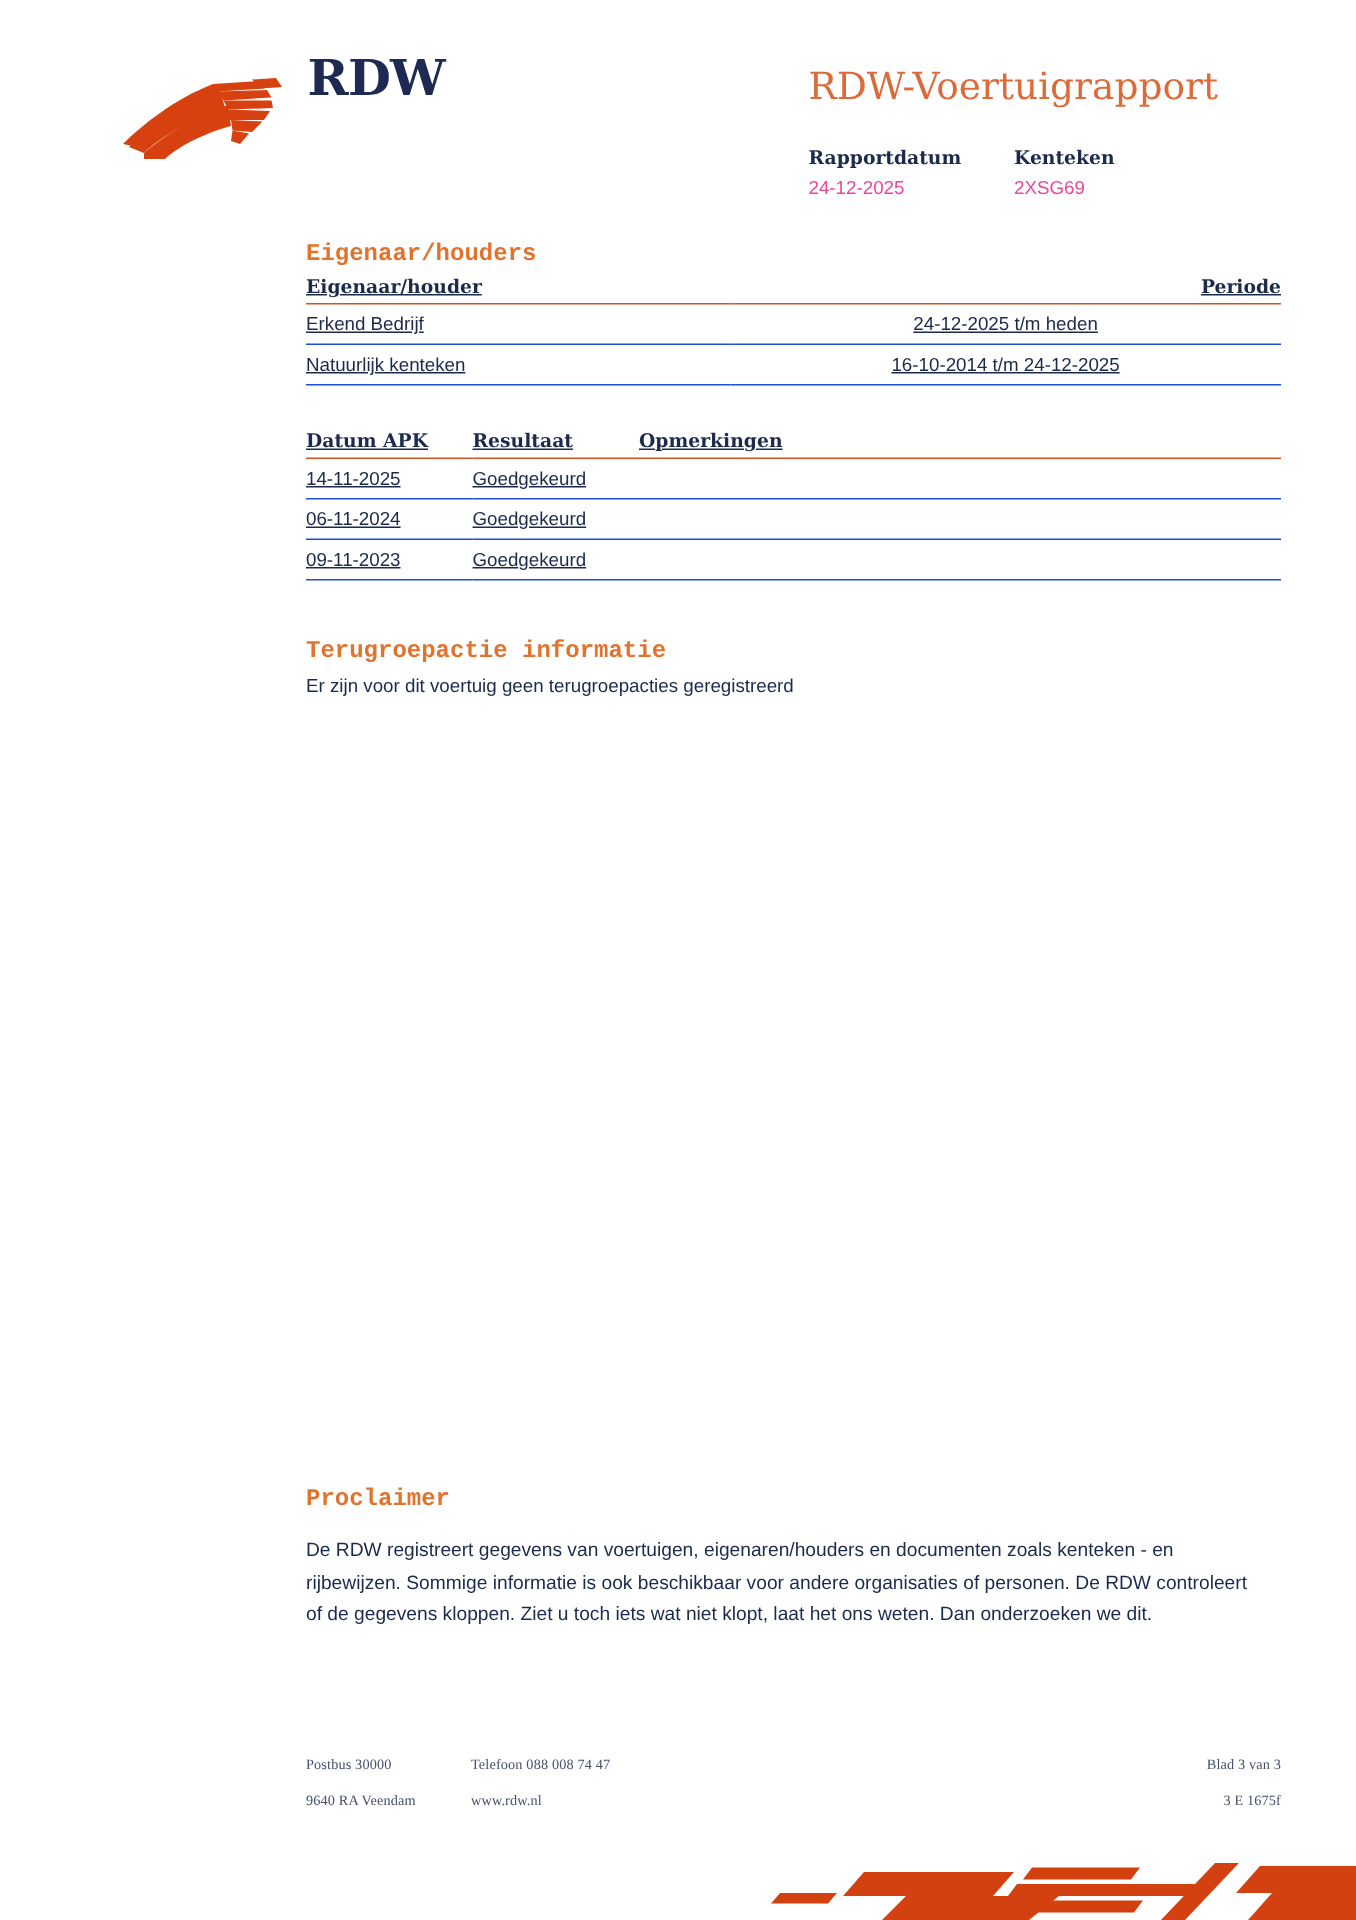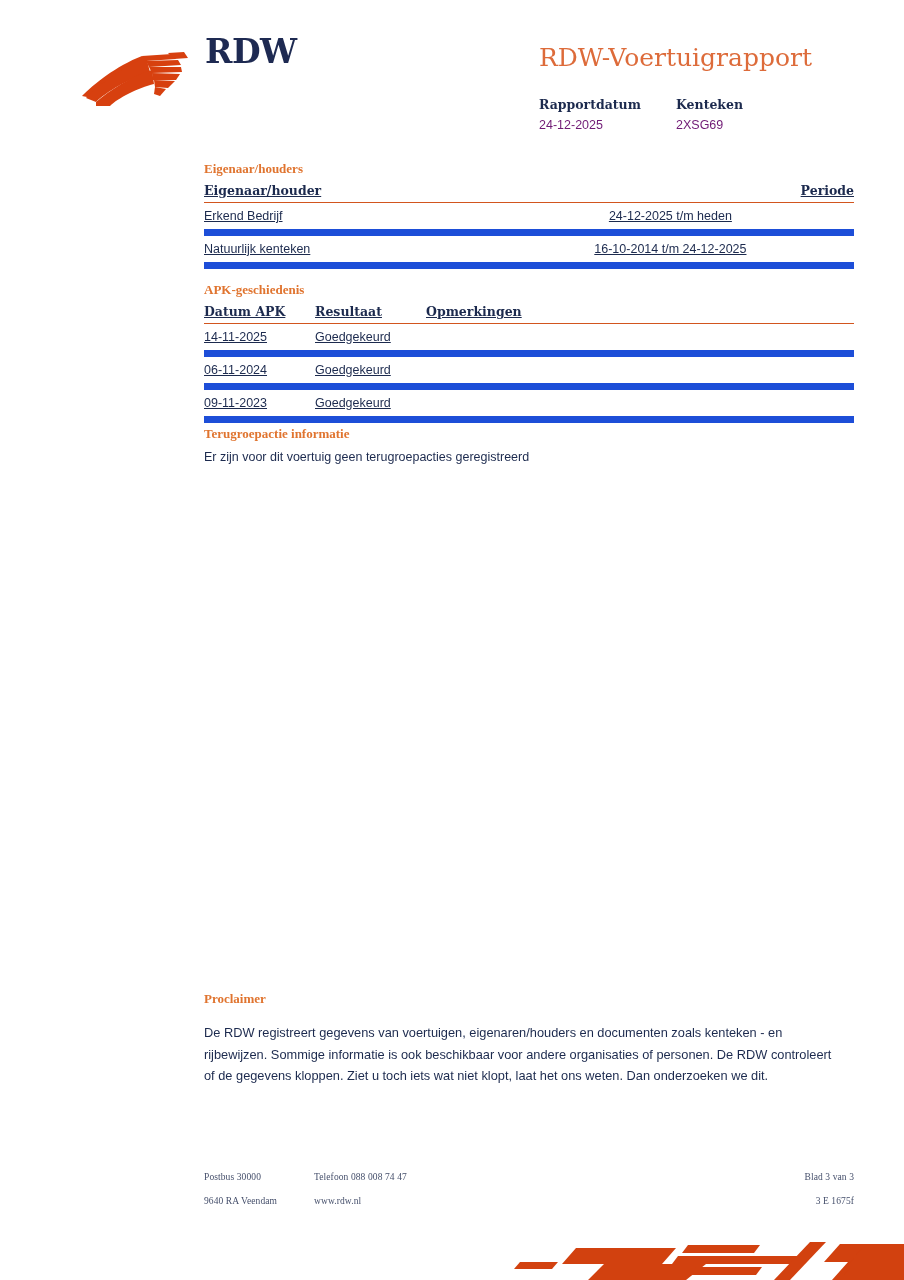--- a/index.html
+++ b/index.html
@@ -82,36 +82,36 @@
   .meta-col { width: 137px; }
   .meta-label {
     font-family: "DejaVu Serif", "Liberation Serif", serif;
     font-size: 12.5px;
     font-weight: 700;
     color: #1c2a4e;
     line-height: 18px;
   }
   .meta-value {
     font-size: 12.5px;
-    color: #701a75;
+    color: #ec4899;
     line-height: 20px;
     margin-top: 1px;
   }
 
   
   .content {
     position: absolute;
     left: 164px;
     top: 0;
     width: 650px;
   }
 
   .section-heading {
-    font-family: Liberation Serif, serif;
-    font-size: 13px;
+    font-family: Liberation Mono, monospace;
+    font-size: 16px;
     font-weight: 700;
     color: #e0742f;
     line-height: 18px;
   }
 
   table.rdw-table {
     width: 100%;
     border-collapse: collapse;
     margin-top: 5px;
     text-decoration: underline;
@@ -127,21 +127,21 @@
     border-bottom: 1.6px solid #d2551e;
     white-space: nowrap;
   }
   table.rdw-table th.right { text-align: right; }
 
   table.rdw-table td {
     font-size: 12.5px;
     color: #1c2a4e;
     text-align: left;
     padding: 5px 0 5px 0;
-    border-bottom: 7px solid #1d4ed8;
+    border-bottom: 1px solid #1d4ed8;
     line-height: 16px;
   }
   table.rdw-table td.right { text-align: center; }
 
   .owners-wrap { position: absolute; left: 0; top: 160px; width: 650px; }
   .apk-wrap    { position: absolute; left: 0; top: 281px; width: 650px; }
   .recall-wrap { position: absolute; left: 0; top: 425px; width: 650px; }
   .disclaimer-wrap { position: absolute; left: 0; top: 990px; width: 650px; }
 
   .body-text {
@@ -253,21 +253,20 @@
           </tr>
           <tr>
             <td>Natuurlijk kenteken</td>
             <td class="right">16-10-2014 t/m 24-12-2025</td>
           </tr>
         </tbody>
       </table>
     </div>
 
     <div class="apk-wrap">
-      <div class="section-heading">APK-geschiedenis</div>
       <table class="rdw-table">
         <thead>
           <tr>
             <th style="width:111px">Datum APK</th>
             <th style="width:111px">Resultaat</th>
             <th>Opmerkingen</th>
           </tr>
         </thead>
         <tbody>
           <tr>

